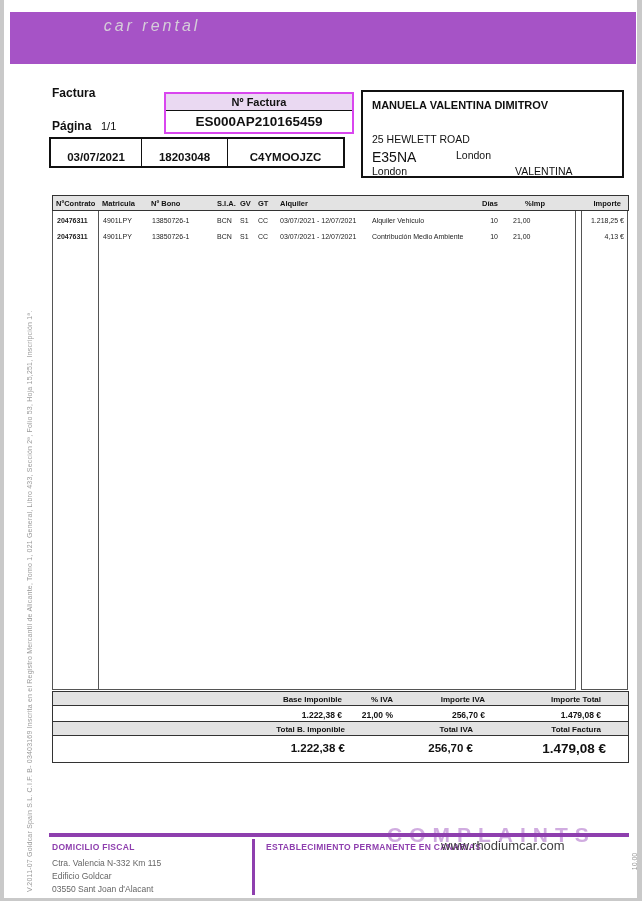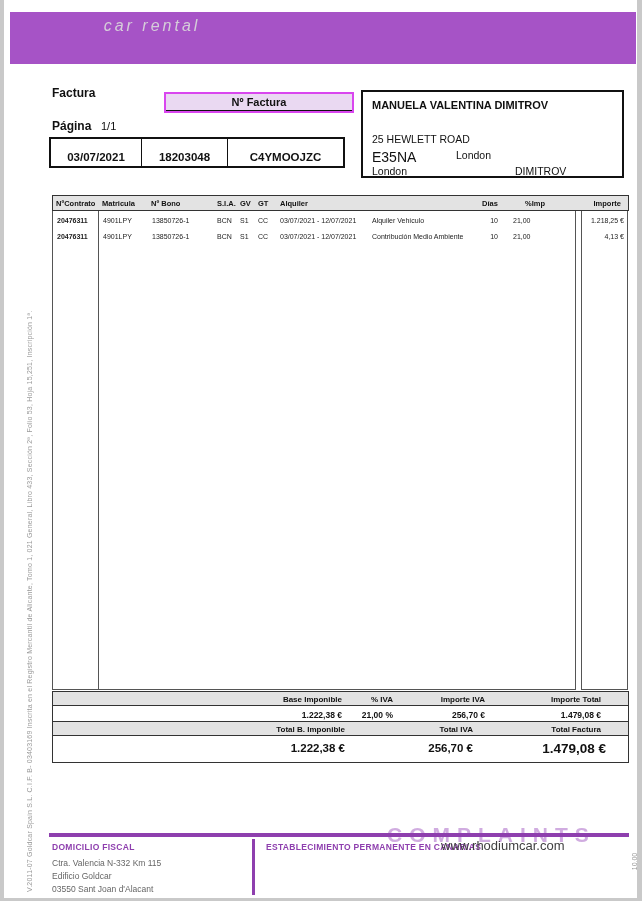--- a/index.html
+++ b/index.html
@@ -126,29 +126,30 @@
       <div class="logo-tag">car rental</div>
     </div>
   </div>
 
   <div class="abs factura-label">Factura</div>
   <div class="abs pagina-label">Página</div>
   <div class="abs pagina-value">1/1</div>
 
   <div class="abs nf-box">
     <div class="nf-head">Nº Factura</div>
+    <div class="nf-value">ES000AP210165459</div>
   </div>
 
   <div class="abs cust-box">
     <div class="abs cust-name">MANUELA VALENTINA DIMITROV</div>
     <div class="abs cust-addr">25 HEWLETT ROAD</div>
     <div class="abs cust-pc">E35NA</div>
     <div class="abs cust-city">London</div>
     <div class="abs cust-city2">London</div>
-    <div class="abs cust-country">DIMITROV</div>
+    <div class="abs cust-country">VALENTINA</div>
   </div>
 
   <div class="abs info-table">
     <div class="info-row info-vals">
       <div class="info-cell c1">03/07/2021</div>
       <div class="info-cell c2">18203048</div>
       <div class="info-cell c3">C4YMOOJZC</div>
     </div>
   </div>
 

